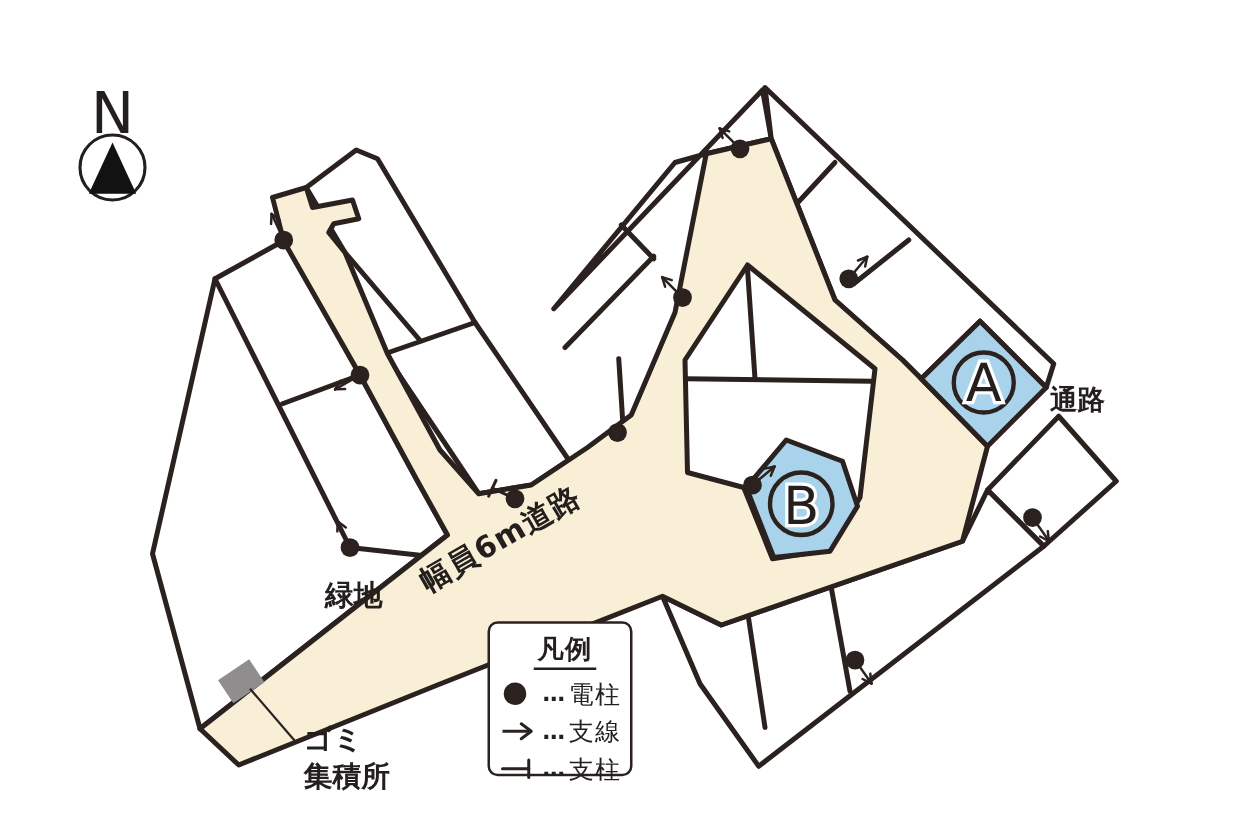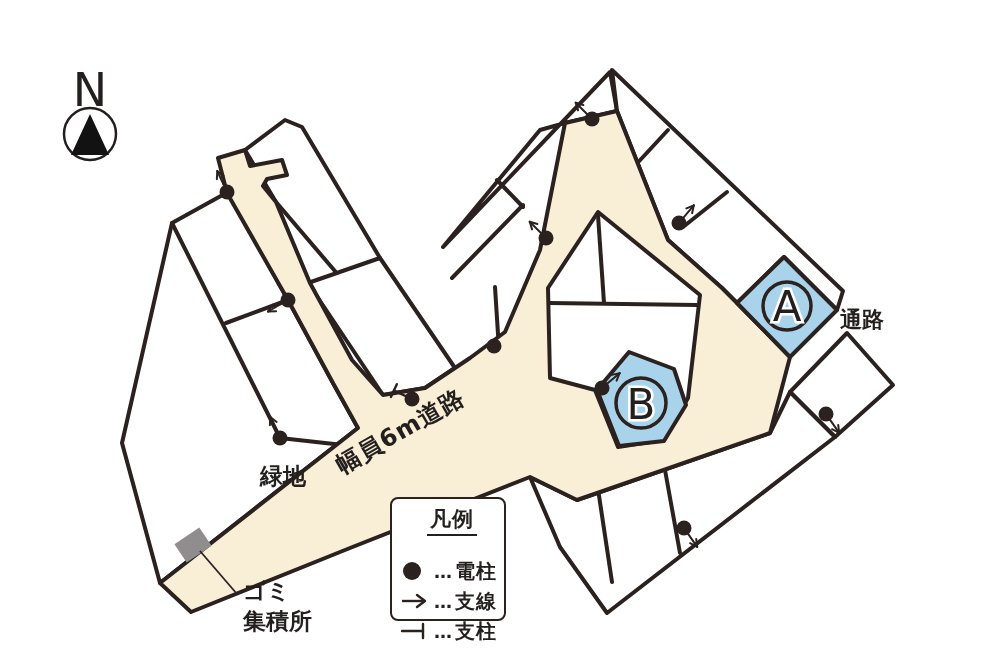--- a/index.html
+++ b/index.html
@@ -9,29 +9,29 @@
   }
   svg text{font-family:"DejaVu Sans","Liberation Sans",sans-serif;}
   .jp{fill:#231f1e;font-weight:600;}
   .lot-letter{fill:#231f1e;font-weight:500;paint-order:stroke;stroke:#ffffff;stroke-width:5px;}
   
   #legend{
     position:absolute;left:390px;top:497px;width:116px;height:124px;
     background:#ffffff;border:2.5px solid #2b2220;border-radius:8px;
     box-sizing:border-box;padding:4px 0 0 8px;color:#231f1e;
   }
-  #legend .title-row{text-align:center;margin:2px 0 20px 0;}
+  #legend .title-row{text-align:center;margin:2px 0 4px 0;}
   #legend .title{
     display:inline-block;font-size:21px;font-weight:600;
     border-bottom:2px solid #231f1e;padding:0 3px 1px 3px;letter-spacing:1px;
   }
   #legend .row{display:flex;align-items:center;height:30px;}
   #legend .sym{width:34px;flex:0 0 34px;display:flex;align-items:center;}
   #legend .dots{font-size:18px;font-weight:600;margin-right:3px;}
-  #legend .lbl{font-size:20px;font-weight:700;letter-spacing:1px;}
+  #legend .lbl{font-size:20px;font-weight:400;letter-spacing:1px;}
 </style>
 </head>
 <body>
 
 <div id="stage">
   <svg id="plan-svg" width="1000" height="667" viewBox="0 0 1000 667">
 
     <g fill="#ffffff" stroke="#2b2220" stroke-width="4" stroke-linejoin="round">
 
       <polygon points="245,150 285,120 302,127 380,258 340,277 276,202"></polygon>

